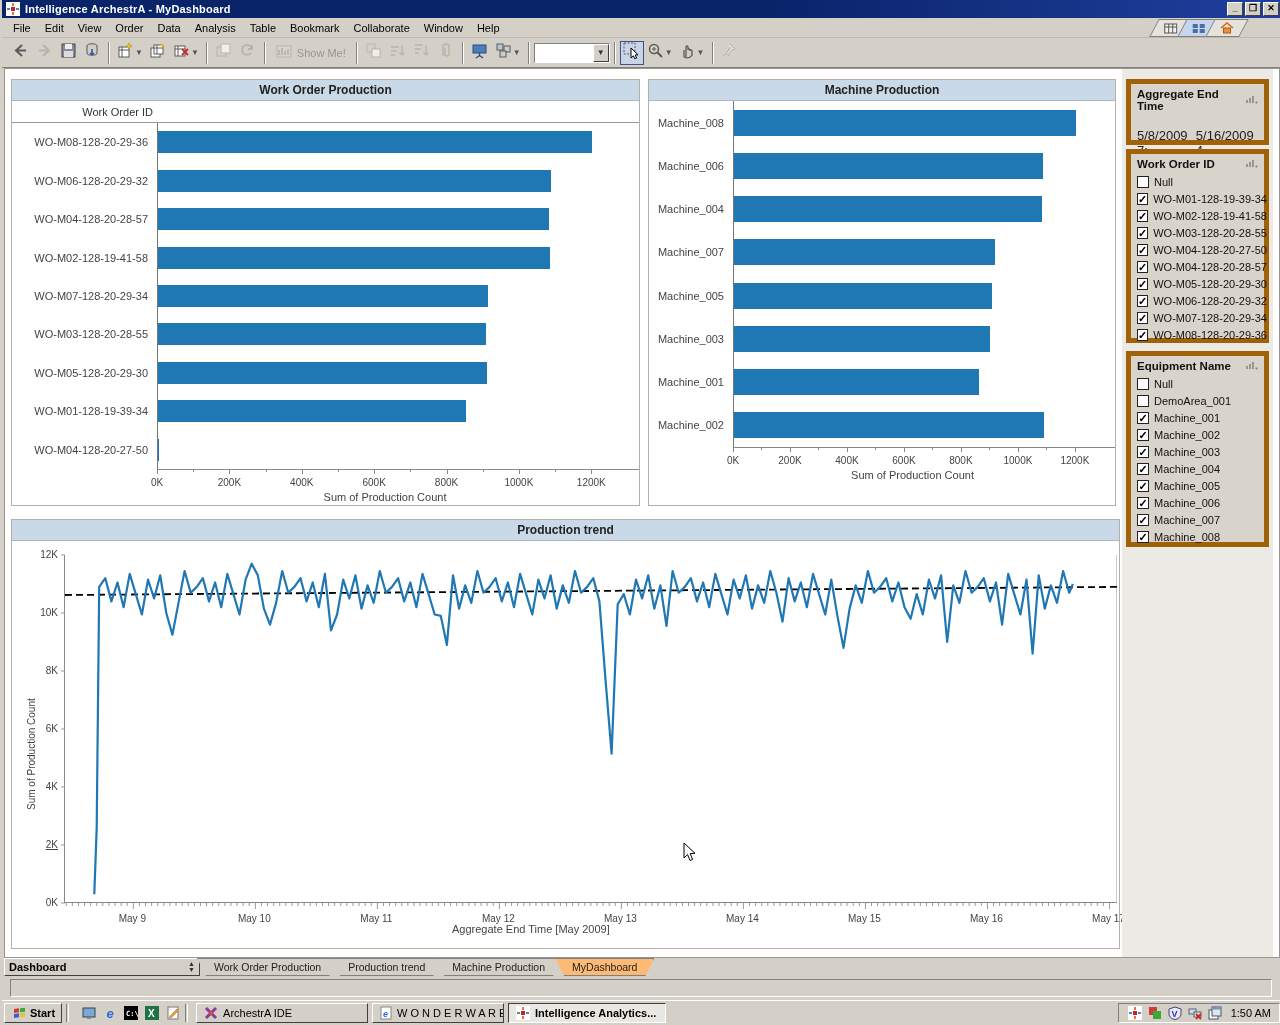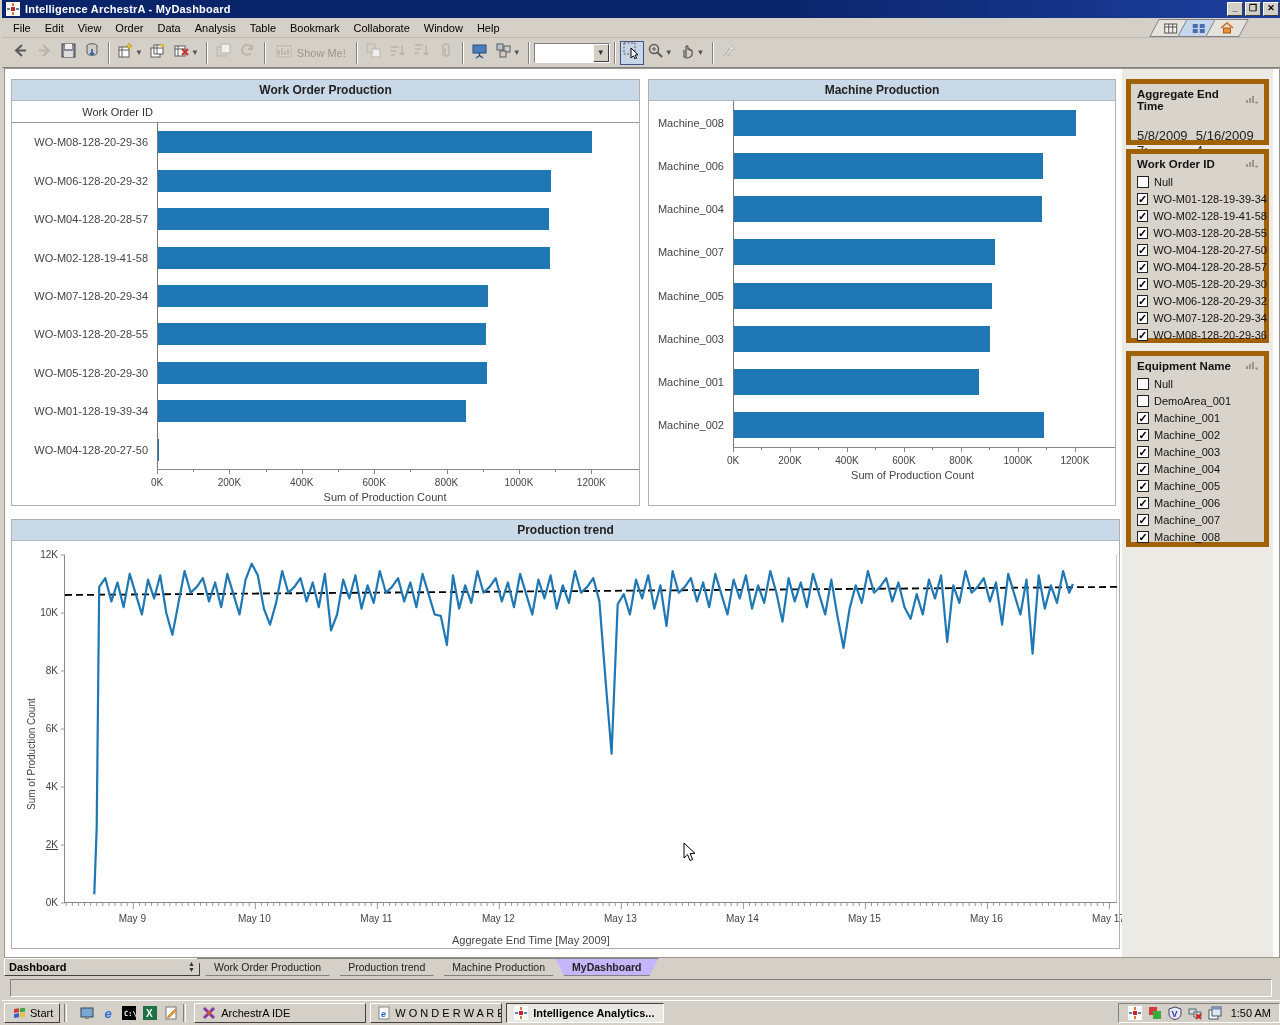--- a/index.html
+++ b/index.html
@@ -64,28 +64,28 @@
     clip-path:polygon(0 0,100% 0,100% 70%,50% 100%,0 70%); }
 
   
   .tabstrip { position:absolute; top:958px; left:2px; width:1276px; height:18px; background:#D4D0C8; display:flex; align-items:stretch; }
   .dash-select { width:196px; border:1px solid; border-color:#fff #404040 #404040 #fff; background:#D4D0C8; display:flex; align-items:center; padding:0 4px; }
   .dash-select .lbl { font-weight:bold; font-size:11px; }
   .dash-select .spin { margin-left:auto; font-size:7px; line-height:6px; color:#333; text-align:center; }
   .sheet-tabs { display:flex; margin-left:4px; }
   .sheet-tab { height:18px; padding:0 16px; margin-left:-7px; font-size:10.5px; color:#222; line-height:17px;
     background:#D4D0C8; border:1px solid #808080; clip-path:polygon(0 0,100% 0,calc(100% - 9px) 100%,9px 100%); }
-  .sheet-tab.active { background:#c4b5fd; font-weight:bold; z-index:2; }
+  .sheet-tab.active { background:#fdba74; font-weight:normal; z-index:2; }
 
   .statusstrip { position:absolute; top:976px; left:2px; width:1276px; height:24px; background:#D4D0C8; }
   .status-inset { position:absolute; top:3px; left:6px; width:1262px; height:18px; border:1px solid; border-color:#808080 #fff #fff #808080; }
 
   
   .taskbar { position:absolute; top:1000px; left:0; width:1280px; height:25px; background:#D4D0C8; border-top:1px solid #fff; display:flex; align-items:center; padding:0 2px; }
-  .startbtn { height:20px; display:flex; align-items:center; gap:3px; padding:0 6px; background:#D4D0C8; border:1px solid; border-color:#fff #404040 #404040 #fff; font-weight:normal; font-size:11px; }
+  .startbtn { height:20px; display:flex; align-items:center; gap:3px; padding:0 6px; background:#D4D0C8; border:1px solid; border-color:#fff #404040 #404040 #fff; font-weight:bold; font-size:11px; }
   .ql { display:flex; align-items:center; gap:5px; margin-left:8px; }
   .ql-sep { width:3px; height:18px; margin:0 4px; border-left:1px solid #808080; border-right:1px solid #fff; }
   .taskbtn { height:20px; display:flex; align-items:center; gap:4px; padding:0 6px; margin-left:4px; background:#D4D0C8;
     border:1px solid; border-color:#fff #404040 #404040 #fff; font-size:11px; color:#000; white-space:nowrap; overflow:hidden; }
   .taskbtn.active { border-color:#404040 #fff #fff #404040; background:#E9E7E1; font-weight:bold; }
   .tray { margin-left:auto; height:20px; display:flex; align-items:center; gap:4px; padding:0 8px;
     border:1px solid; border-color:#808080 #fff #fff #808080; }
   .tray .clock { font-size:11px; margin-left:4px; }
   .ico16 { width:16px; height:16px; display:inline-flex; align-items:center; justify-content:center; font-size:11px; font-weight:bold; }
 
@@ -631,21 +631,21 @@
           <div class="trend-xlabel" style="left: 242.345px; top: 393px;">May 10</div>
           <div class="trend-xlabel" style="left: 364.362px; top: 393px;">May 11</div>
           <div class="trend-xlabel" style="left: 486.378px; top: 393px;">May 12</div>
           <div class="trend-xlabel" style="left: 608.394px; top: 393px;">May 13</div>
           <div class="trend-xlabel" style="left: 730.41px; top: 393px;">May 14</div>
           <div class="trend-xlabel" style="left: 852.426px; top: 393px;">May 15</div>
           <div class="trend-xlabel" style="left: 974.443px; top: 393px;">May 16</div>
           <div class="trend-xlabel" style="left: 1096.46px; top: 393px;">May 17</div>
         </div>
       <div class="yaxis-title" style="left:14px; top:290px;">Sum of Production Count</div>
-      <div class="axis-title" style="left:440px; top:414px;">Aggregate End Time [May 2009]</div>
+      <div class="axis-title" style="left:440px; top:403px;">Aggregate End Time [May 2009]</div>
     </div>
 
     <div style="position:absolute; left:1117px; top:0; width:151px; height:888px; background:#ECEAE4;">
 
       <div class="fcard" style="left:4px; top:10px; width:143px; height:66px;">
         <h3>
             <span>Aggregate End Time</span>
             <span class="spacer"></span>
             <span id="sort-ico-1"><svg width="12" height="10" viewBox="0 0 12 10">
                 <path d="M1,9 V6 M4,9 V4 M7,9 V2" stroke="#8a867e" stroke-width="1.6"></path>

